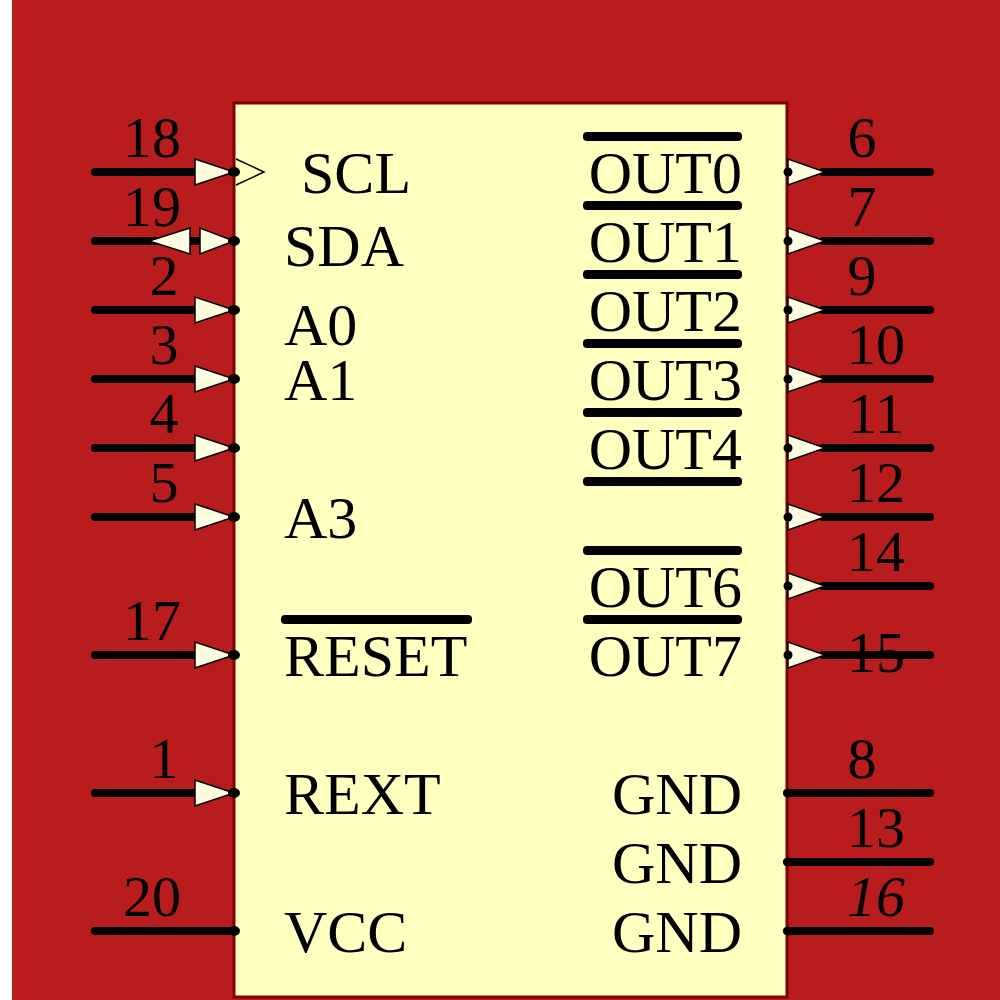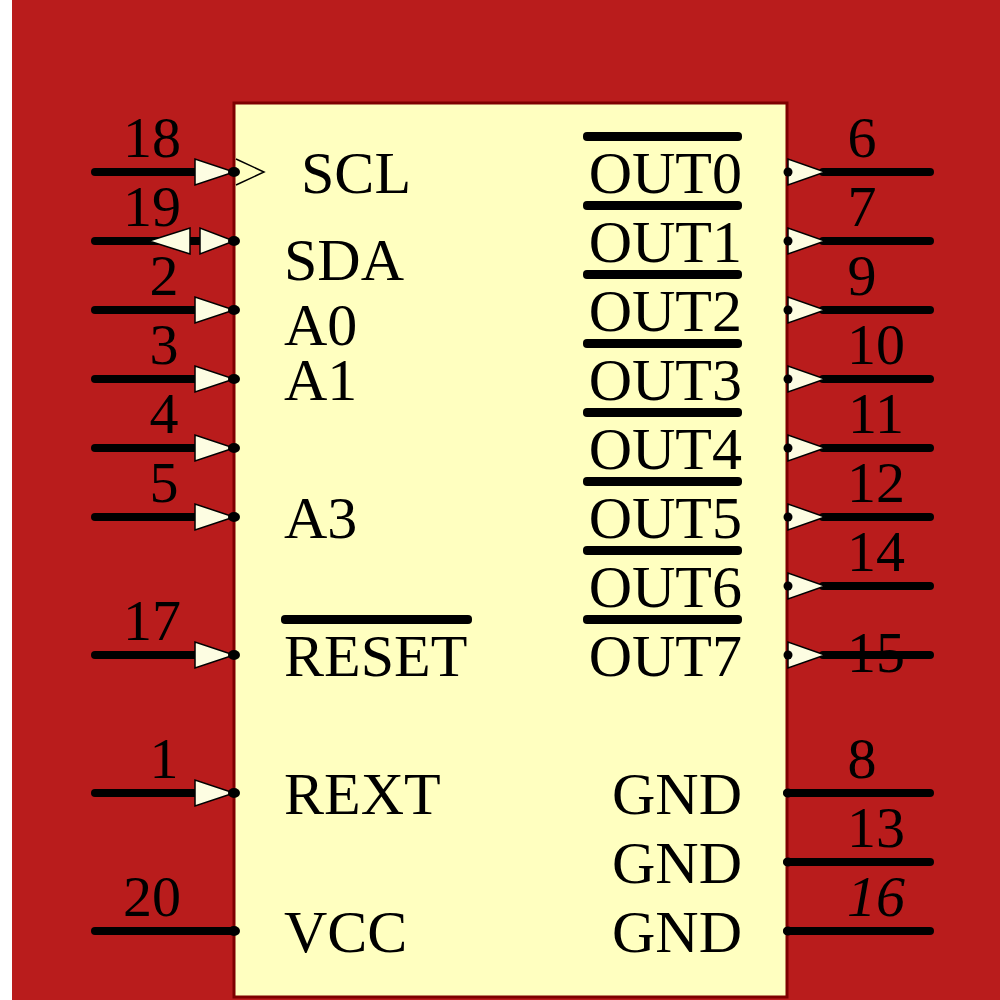--- a/index.html
+++ b/index.html
@@ -78,21 +78,21 @@
       <circle cx="776" cy="793" r="4.5" fill="#000000"></circle>
       <line x1="775" y1="862" x2="918" y2="862" stroke="#000000" stroke-width="8" stroke-linecap="round"></line>
       <circle cx="776" cy="862" r="4.5" fill="#000000"></circle>
       <line x1="775" y1="931" x2="918" y2="931" stroke="#000000" stroke-width="8" stroke-linecap="round"></line>
       <circle cx="776" cy="931" r="4.5" fill="#000000"></circle>
     </svg>
   <div id="textlayer">
       <span class="num" style="left: 140px; top: 109px;">18</span>
       <span class="lbl" style="left: 289px; top: 173px;">SCL</span>
       <span class="num" style="left: 140px; top: 178px;">19</span>
-      <span class="lbl" style="left: 272px; top: 260px;">SDA</span>
+      <span class="lbl" style="left: 272px; top: 246px;">SDA</span>
       <span class="num" style="left: 152px; top: 247px;">2</span>
       <span class="lbl" style="left: 272px; top: 325px;">A0</span>
       <span class="num" style="left: 152px; top: 316px;">3</span>
       <span class="lbl" style="left: 272px; top: 380px;">A1</span>
       <span class="num" style="left: 152px; top: 385px;">4</span>
       <span class="num" style="left: 152px; top: 454px;">5</span>
       <span class="lbl" style="left: 272px; top: 518px;">A3</span>
       <span class="num" style="left: 140px; top: 592px;">17</span>
       <span class="lbl" style="left: 272px; top: 656px;">RESET</span>
       <div class="bar" style="top: 615px; left: 269px; width: 191px;"></div>
@@ -109,21 +109,20 @@
       <span class="num" style="left: 850px; top: 247px;">9</span>
       <span class="lbl right" style="right: 270px; top: 311px;">OUT2</span>
       <div class="bar" style="top: 270px; right: 270px; width: 159px;"></div>
       <span class="num" style="left: 864px; top: 316px;">10</span>
       <span class="lbl right" style="right: 270px; top: 380px;">OUT3</span>
       <div class="bar" style="top: 339px; right: 270px; width: 159px;"></div>
       <span class="num" style="left: 864px; top: 385px;">11</span>
       <span class="lbl right" style="right: 270px; top: 449px;">OUT4</span>
       <div class="bar" style="top: 408px; right: 270px; width: 159px;"></div>
       <span class="num" style="left: 864px; top: 454px;">12</span>
-      <span class="lbl right" style="right: 270px; top: 518px;">OUT5</span>
       <div class="bar" style="top: 477px; right: 270px; width: 159px;"></div>
       <span class="num" style="left: 864px; top: 523px;">14</span>
       <span class="lbl right" style="right: 270px; top: 587px;">OUT6</span>
       <div class="bar" style="top: 546px; right: 270px; width: 159px;"></div>
       <span class="num" style="left: 864px; top: 624px;">15</span>
       <span class="lbl right" style="right: 270px; top: 656px;">OUT7</span>
       <div class="bar" style="top: 615px; right: 270px; width: 159px;"></div>
       <span class="num" style="left: 850px; top: 730px;">8</span>
       <span class="lbl right" style="right: 270px; top: 794px;">GND</span>
       <span class="num" style="left: 864px; top: 799px;">13</span>

